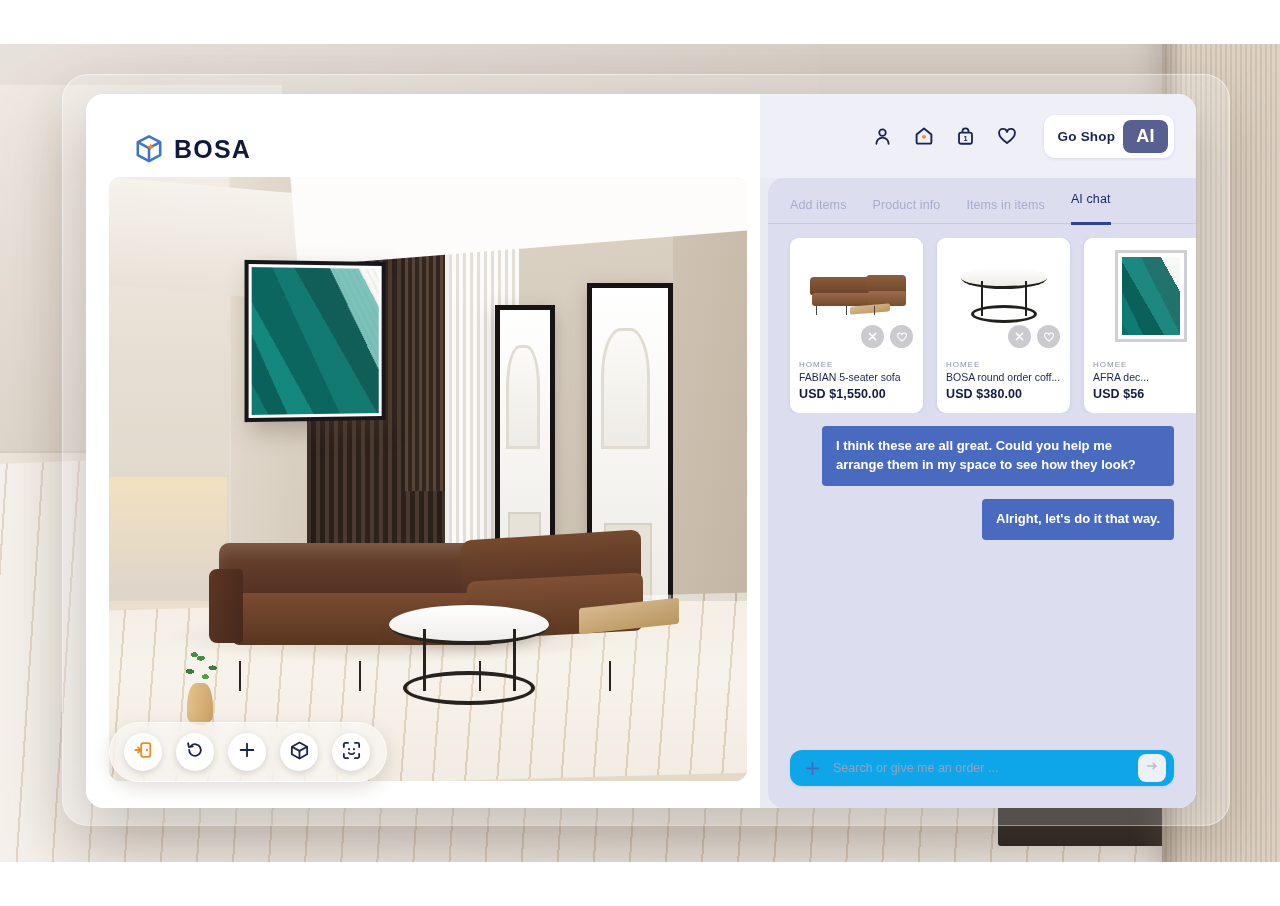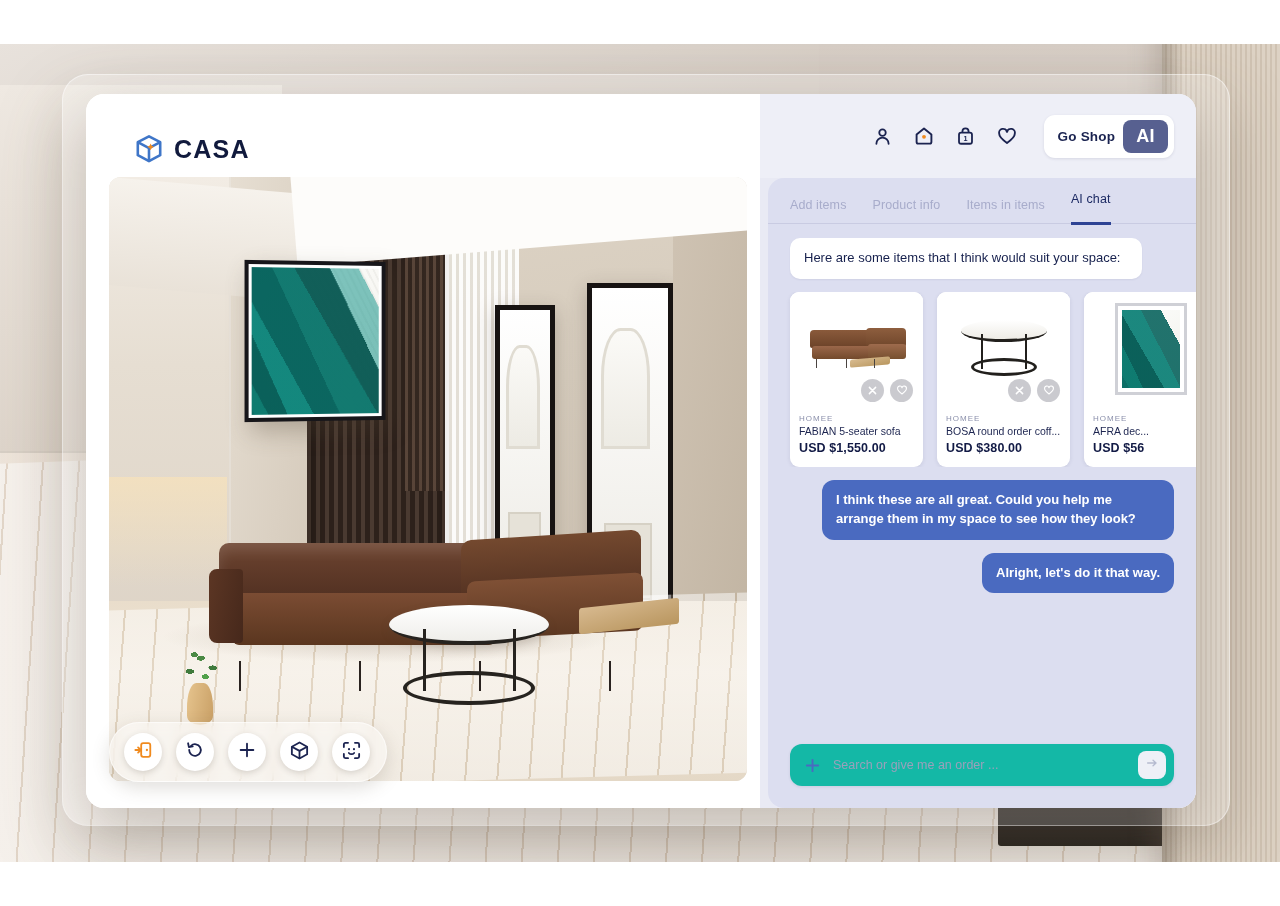--- a/index.html
+++ b/index.html
@@ -414,21 +414,21 @@
   .bubble {
     max-width: 352px; font-size: 13px; line-height: 1.45;
     padding: 11px 14px; border-radius: 10px;
   }
   .bubble-ai {
     background: #ffffff; color: #16204d; margin-left: 22px;
     box-shadow: 0 1px 2px rgba(40,40,80,.07);
   }
   .bubble-user {
     background: #4a6ac0; color: #ffffff; font-weight: 700;
-    margin-right: 22px; align-self: flex-end; border-radius: 12px;
+    margin-right: 22px; align-self: flex-end; border-radius: 4px;
   }
 
   
   .cards { display: flex; gap: 14px; padding: 0 0 0 22px; overflow: hidden; }
   .card {
     flex: 0 0 133px; width: 133px; background: #ffffff; border-radius: 9px;
     overflow: hidden; box-shadow: 0 1px 4px rgba(40,40,80,.10);
   }
   .card-img {
     height: 115px; position: relative; background: #ffffff;
@@ -499,22 +499,22 @@
   }
   .chip-refresh {
     width: 36px; height: 28px; border: 1.5px solid #8e96c6; border-radius: 9px;
     display: flex; align-items: center; justify-content: center;
     background: transparent; cursor: pointer; flex: 0 0 36px;
   }
 
   
   .inputbar {
     margin: 0 22px 22px 22px;
-    background: #14b8a6; border-radius: 12px;
-    height: 42px; display: flex; align-items: center; gap: 12px;
+    background: #0ea5e9; border-radius: 12px;
+    height: 36px; display: flex; align-items: center; gap: 12px;
     padding: 0 8px 0 14px;
     box-shadow: 0 1px 3px rgba(40,40,80,.10);
   }
   .plus-ico { cursor: pointer; display: flex; }
   .chat-input {
     flex: 1; border: none; outline: none; background: transparent;
     font-family: "Liberation Sans", sans-serif; font-size: 12.5px; color: #2a3563;
   }
   .chat-input::placeholder { color: #9aa0bb; }
   .send-btn {
@@ -549,21 +549,21 @@
 
       <div class="logo-row">
         <span class="logo-mark">
           <svg width="30" height="30" viewBox="0 0 30 30">
             <path d="M15 2.4 L26.2 8.2 L26.2 21.2 L15 27.2 L3.8 21.2 L3.8 8.2 Z" fill="none" stroke="#3f76c8" stroke-width="2.6" stroke-linejoin="round"></path>
             <path d="M3.8 8.2 L15 14.2 L15 27.2" fill="none" stroke="#3f76c8" stroke-width="2.6" stroke-linejoin="round"></path>
             <path d="M15 14.2 L26.2 8.2" fill="none" stroke="#3f76c8" stroke-width="2.6"></path>
             <path d="M16.6 9.4 l1.1 2.3 2.3 1.1 -2.3 1.1 -1.1 2.3 -1.1 -2.3 -2.3 -1.1 2.3 -1.1 Z" fill="#f08a1e"></path>
           </svg>
         </span>
-        <span class="logo-text">CASA</span>
+        <span class="logo-text">BOSA</span>
       </div>
 
       <div class="room">
         <div class="rm-ceiling"></div>
         <div class="rm-wall-main"></div>
         <div class="rm-slats">
           <div class="rm-slats2"></div>
         </div>
         <div class="rm-curtain"></div>
 
@@ -705,21 +705,20 @@
 
         <div class="tabs">
           <span class="tab">Add items</span>
           <span class="tab">Product info</span>
           <span class="tab">Items in items</span>
           <span class="tab active">AI chat</span>
         </div>
 
         <div class="chat">
 
-          <div class="bubble bubble-ai">Here are some items that I think would suit your space:</div>
 
           <div class="cards">
 
             <div class="card">
               <div class="card-img">
                 <div class="thumb-sofa">
                   <div class="ts-back"></div>
                     <div class="ts-back2"></div>
                   <div class="ts-seat"></div>
                     <div class="ts-seat2"></div>

